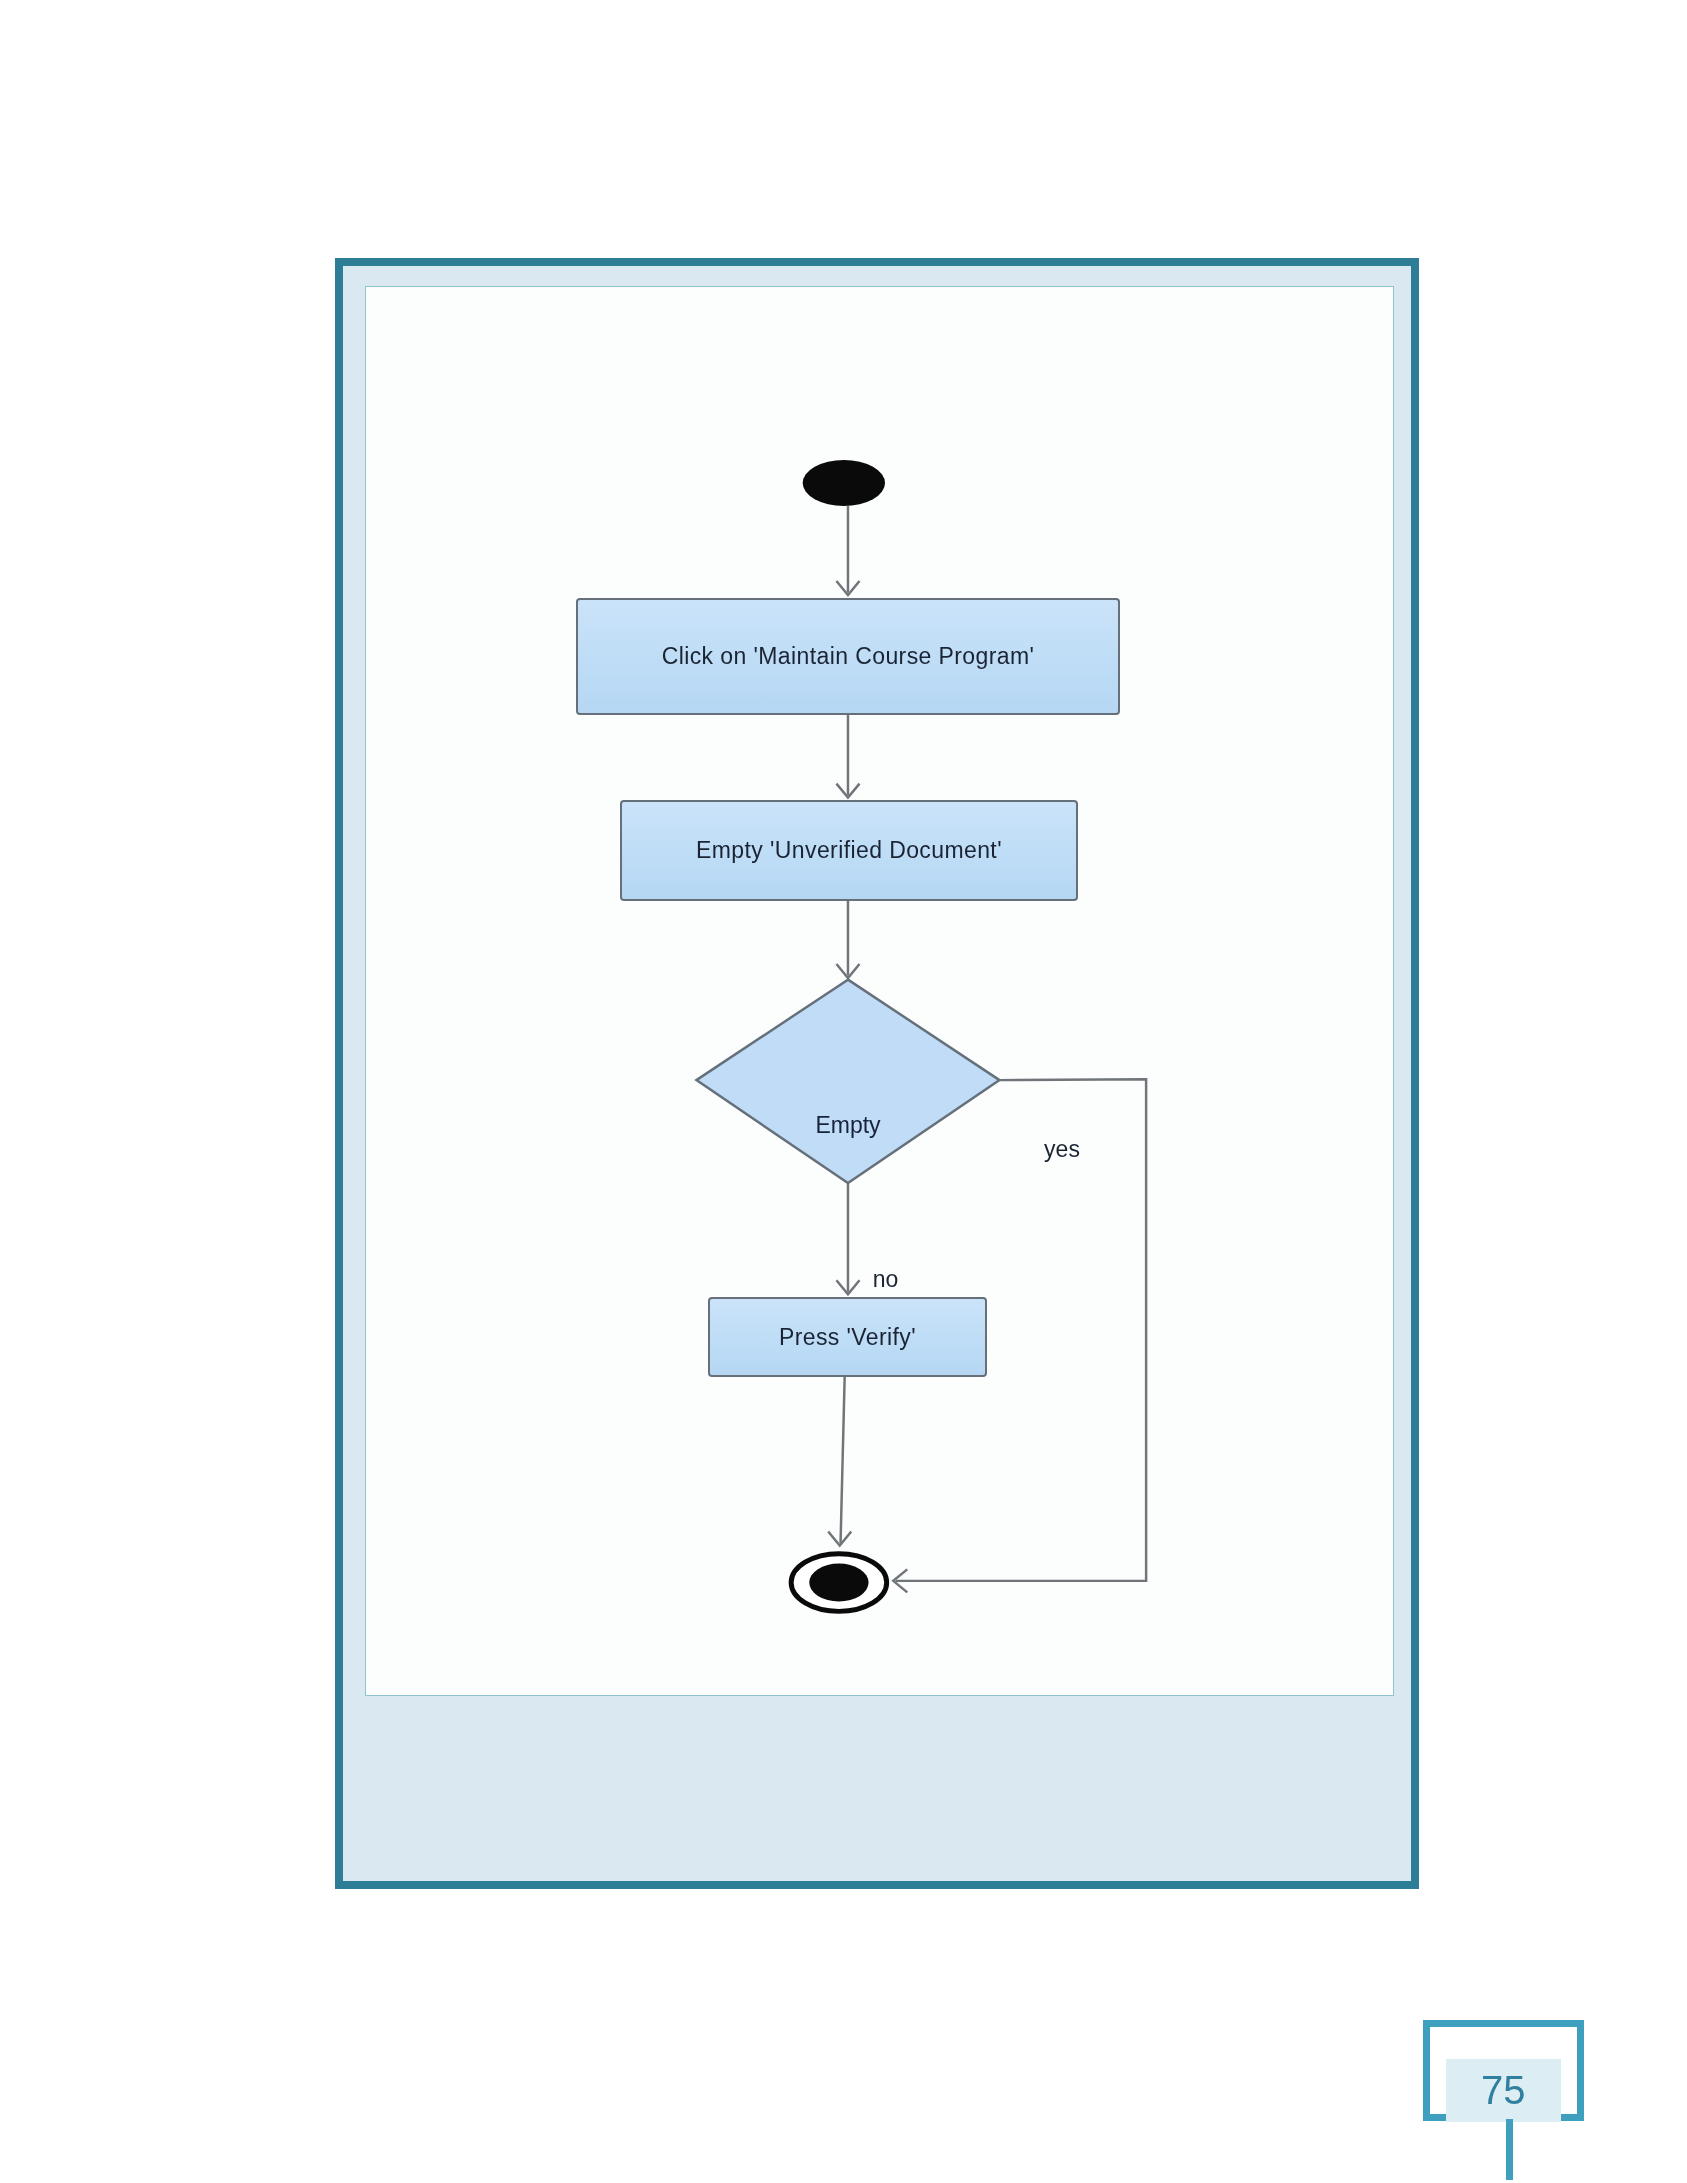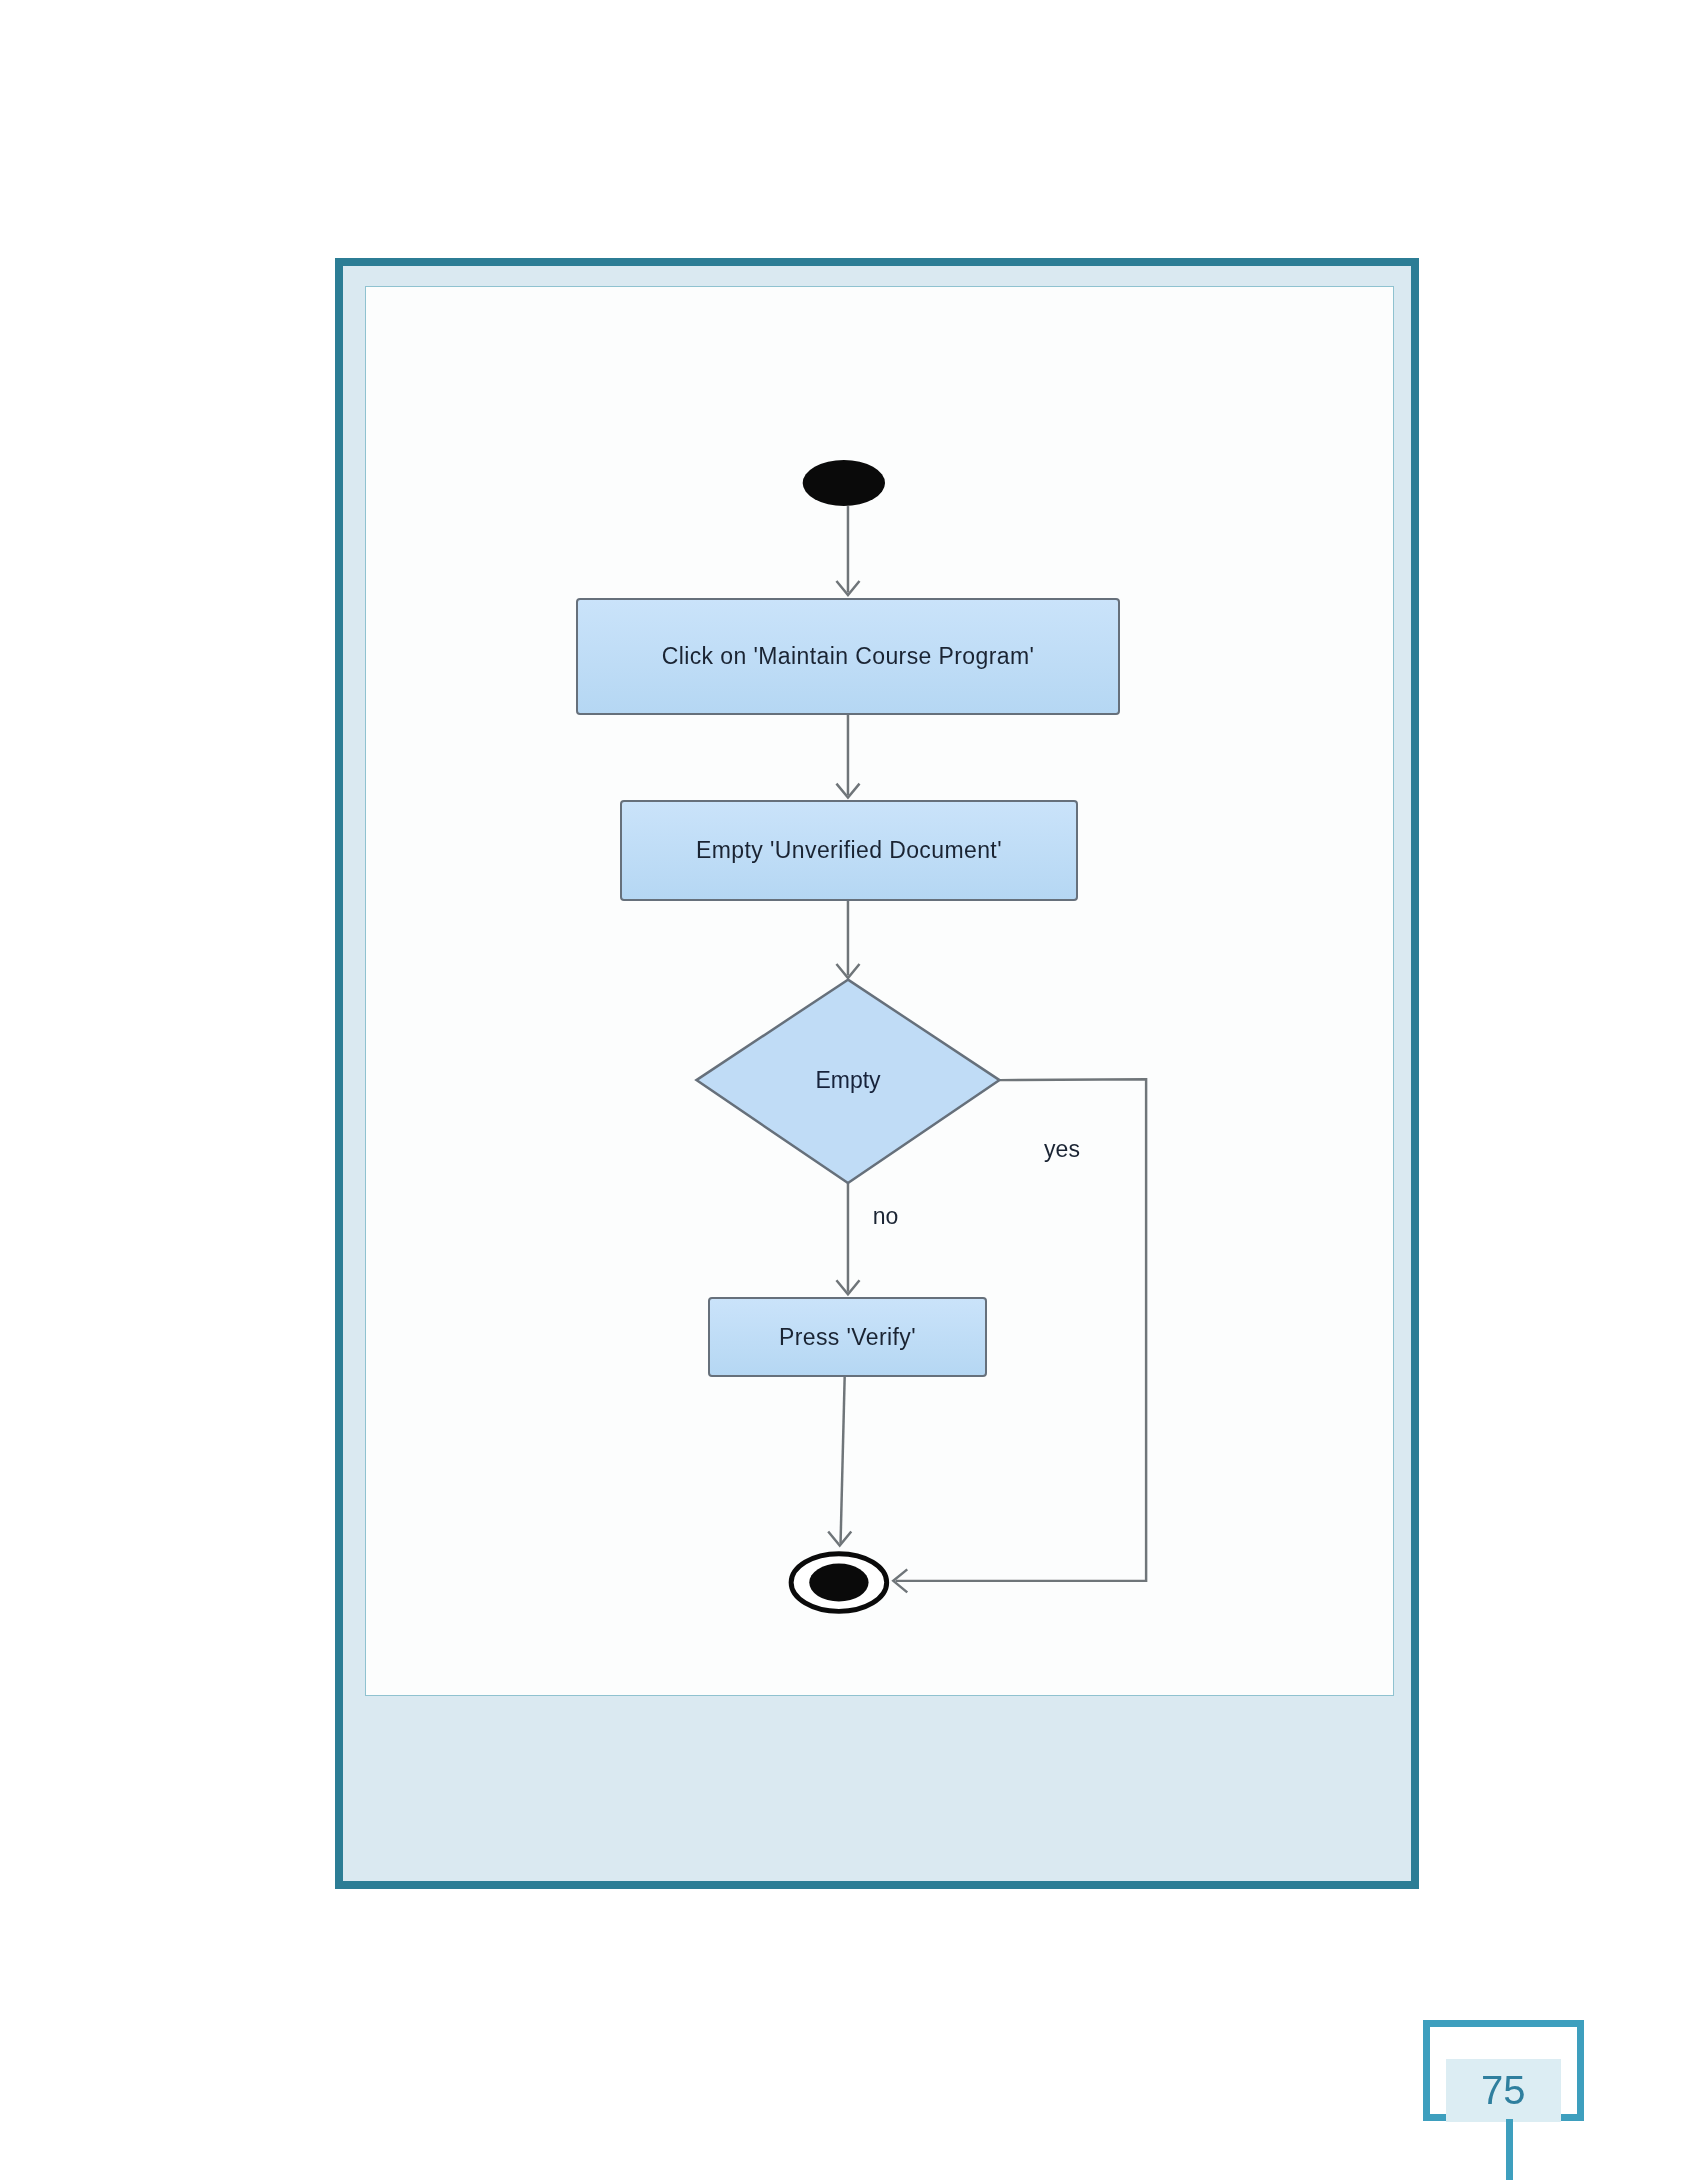--- a/index.html
+++ b/index.html
@@ -47,21 +47,21 @@
     letter-spacing: 0.4px;
   }
 
   .edge-label, .node-label {
     position: absolute;
     z-index: 2;
     color: #1A2433;
     font-size: 23px;
     text-align: center;
   }
-  .node-label { color: #17233B; }
+  .node-label { color: #17233B; margin-top: 45px; }
 
   
   .caption-panel {
     position: absolute;
     left: 365px; top: 1729px;
     width: 1029px; height: 125px;
     box-sizing: border-box;
     border: 1.6px solid #8FC2D0;
     background: #FDFEFE;
   }
@@ -152,21 +152,21 @@
     </div>
 
     <div class="action-node" style="left:342px; top:1010px; width:279px; height:80px;">
       <span>Press 'Verify'</span>
     </div>
 
     <div class="node-label" style="left:408px; top:780px; width:148px;">Empty</div>
 
     <div class="edge-label" style="left:663px; top:849px; width:66px;">yes</div>
 
-    <div class="edge-label" style="left:493px; top:916px; width:53px;">no</div>
+    <div class="edge-label" style="left:493px; top:979px; width:53px;">no</div>
   </div>
 
 
   <div class="pagenum-box">
     <div class="pagenum-band">75</div>
   </div>
   <div class="pagenum-stem"></div>
 
 </div>
 

